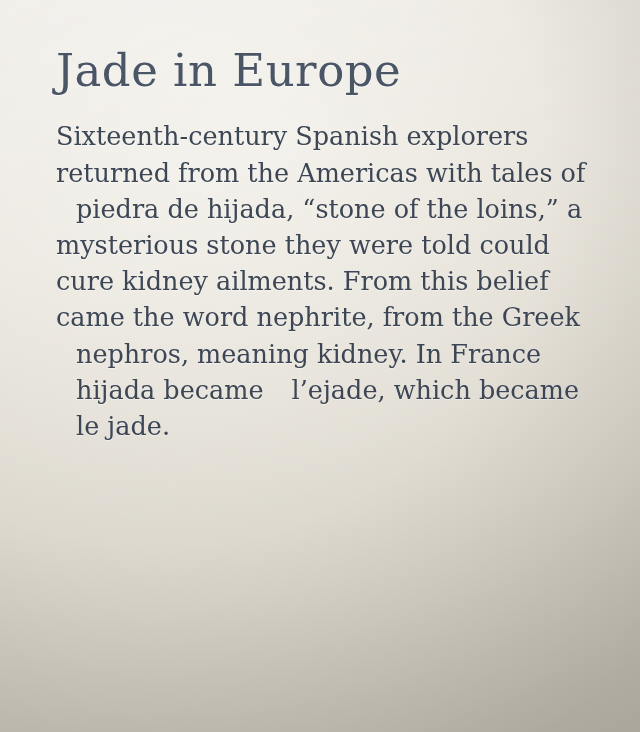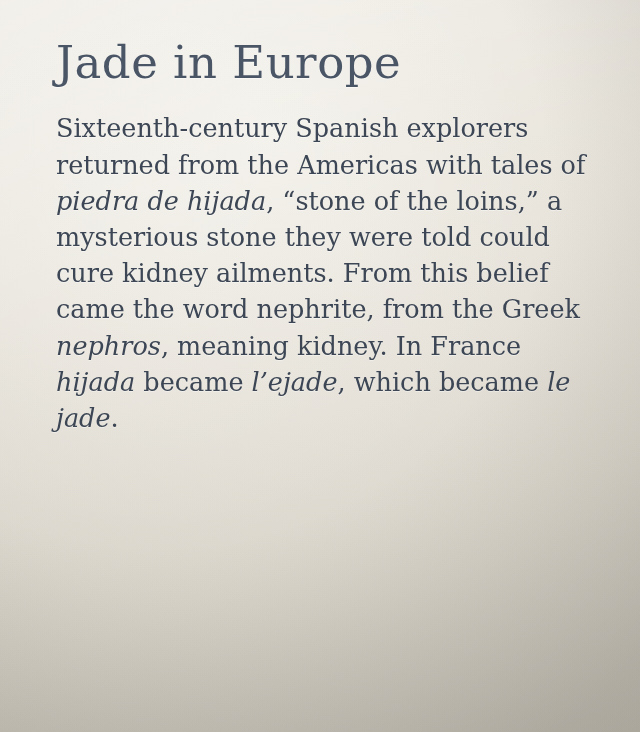--- a/index.html
+++ b/index.html
@@ -46,35 +46,35 @@
     padding: 34px 34px 0 56px;
   }
 
   #title {
     font-family: "DejaVu Serif", serif;
     font-size: 45px;
     line-height: 1.12;
     font-weight: 400;
     color: #4a5566;
     letter-spacing: 0.5px;
-    margin: 4px 0 22px 0;
+    margin: 12px 0 22px 0;
     text-shadow: 0 1px 1px rgba(255,255,255,0.55);
   }
 
   .para {
     font-family: "DejaVu Serif", serif;
     font-size: 25.5px;
     line-height: 1.42;
     color: #3c4654;
     margin: 0 0 26px 0;
     max-width: 545px;
     text-shadow: 0 1px 0.5px rgba(255,255,255,0.4);
   }
   .para .it {
-    font-style: italic;
+    margin-left: 20px;
   }
 
   
   #content {
     filter: blur(0.12px);
   }
 </style>
 </head>
 <body>
 

